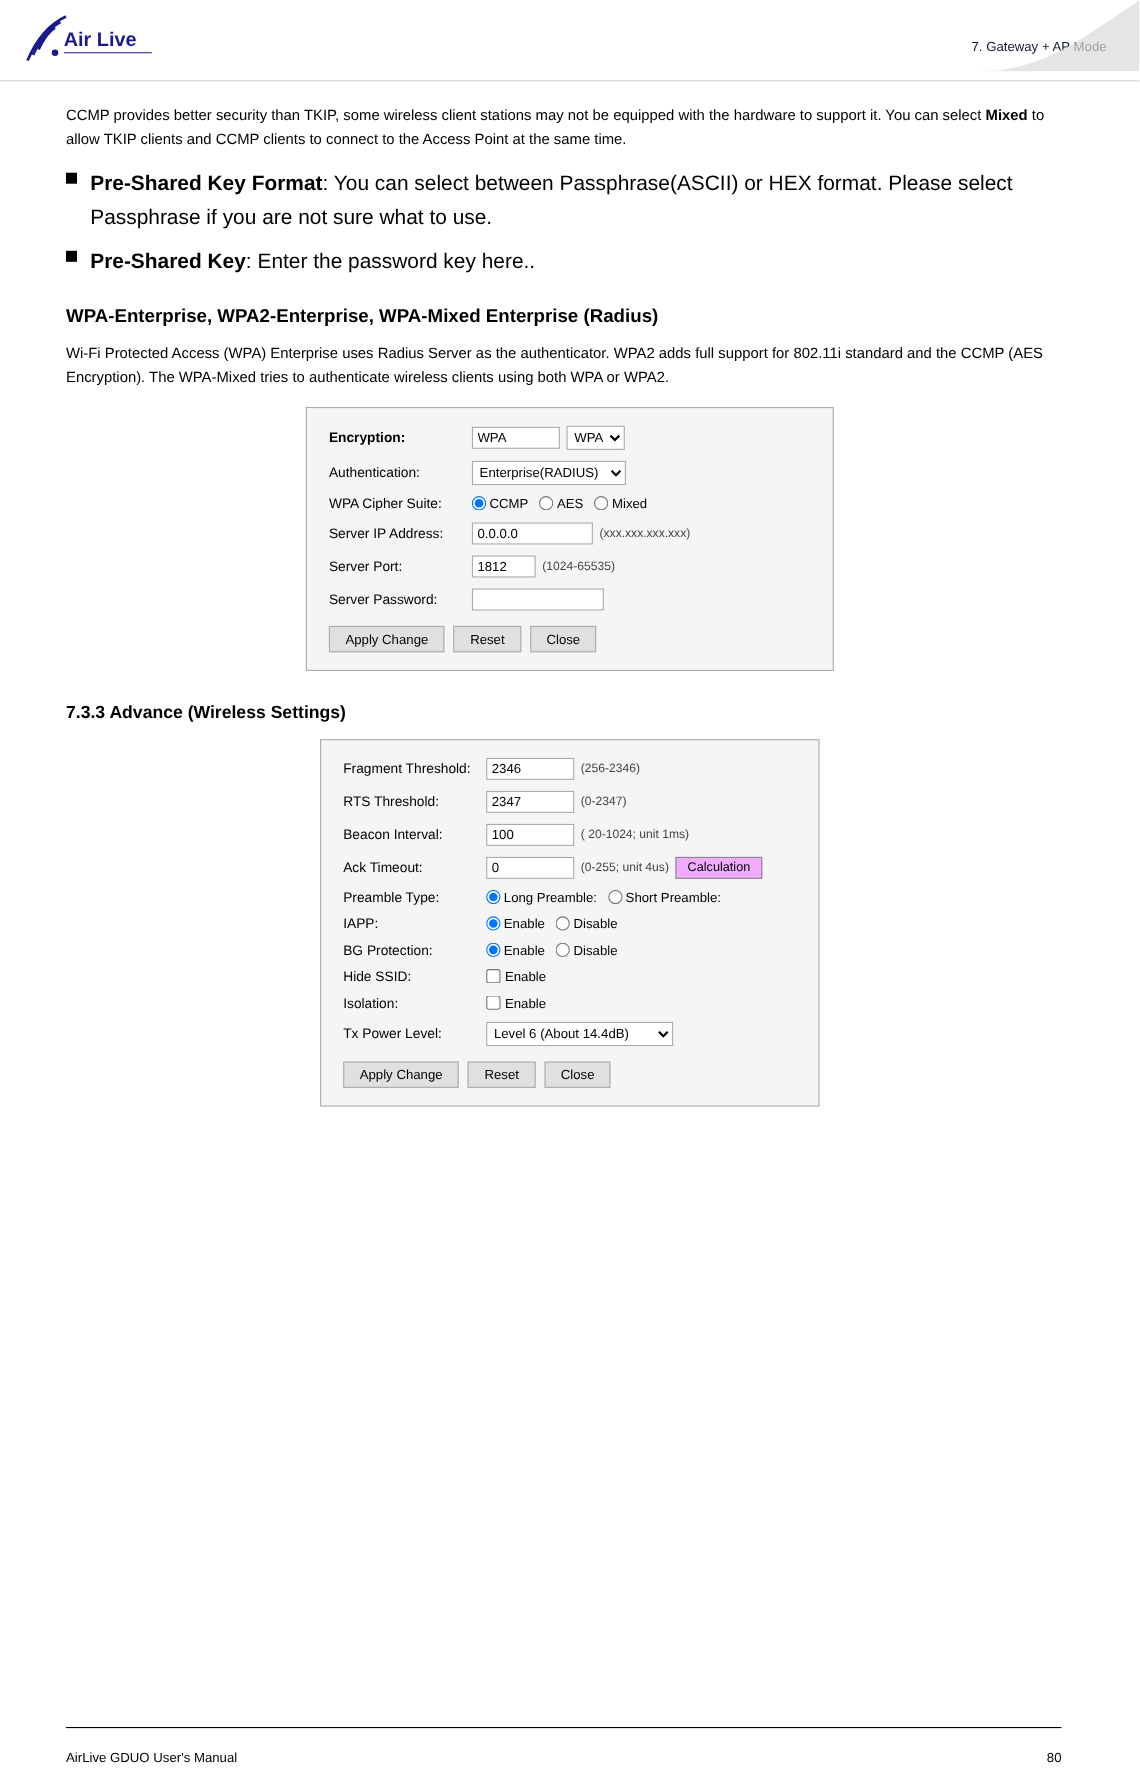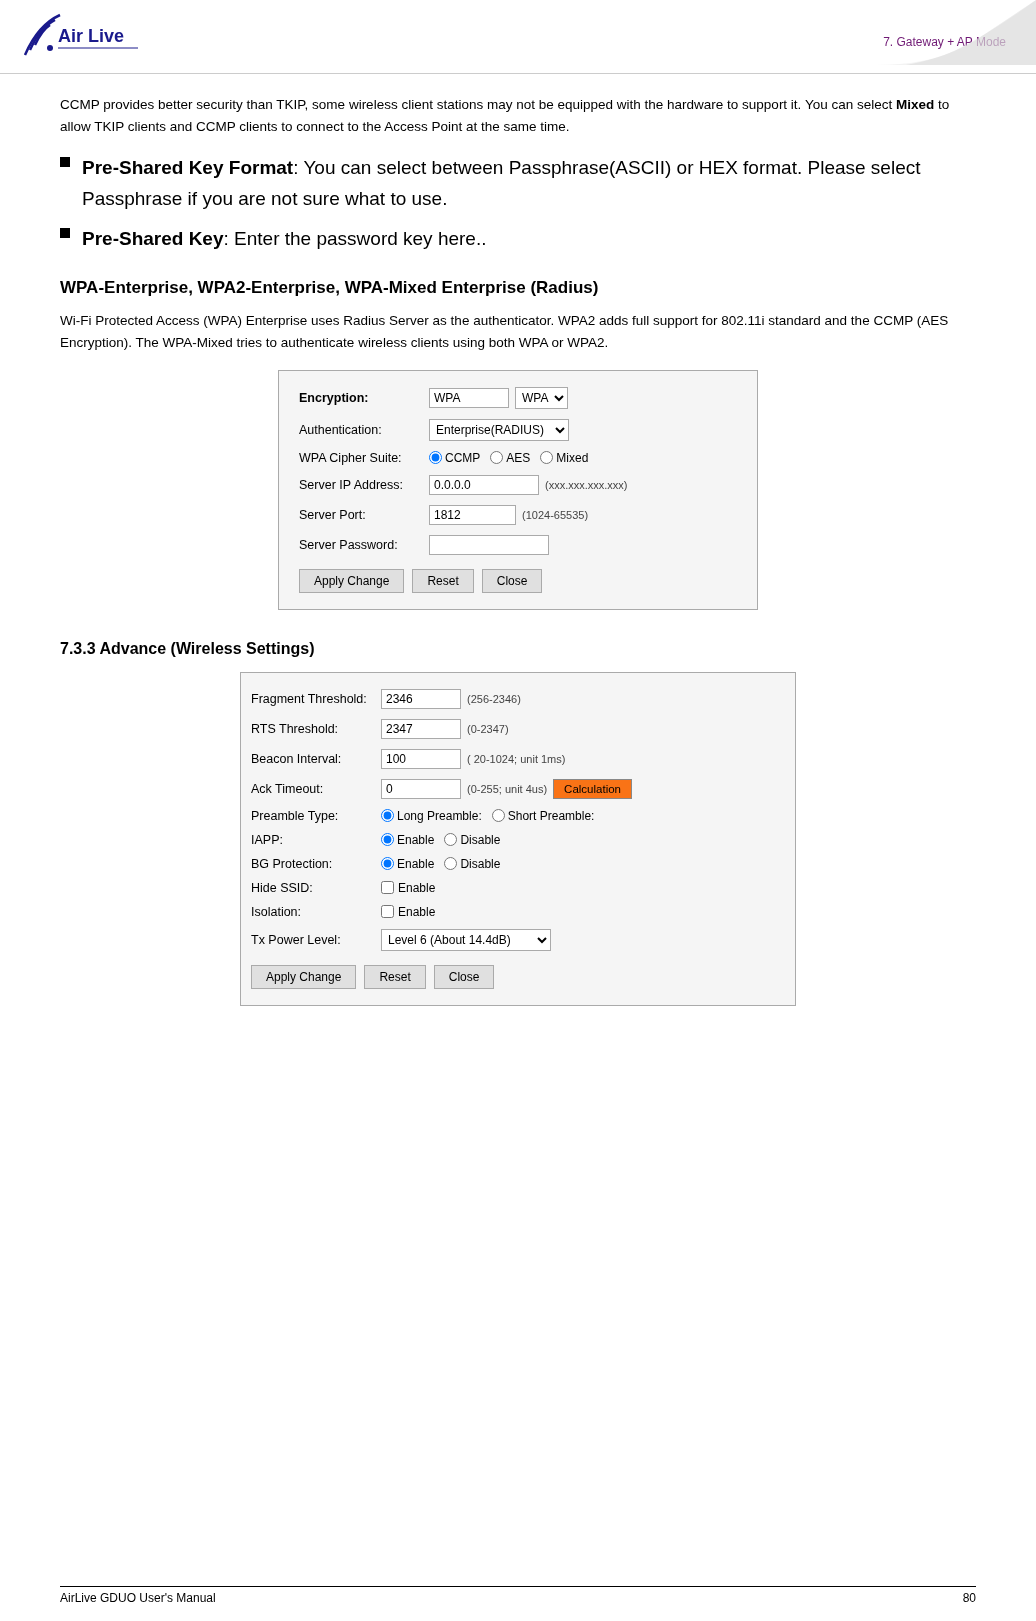--- a/index.html
+++ b/index.html
@@ -19,21 +19,21 @@
       padding: 10px 30px 0 20px;
       border-bottom: 1px solid #ccc;
       padding-bottom: 8px;
     }
     .logo-area {
       display: flex;
       align-items: center;
     }
     .header-right {
       font-size: 12px;
-      color: #701a75;
+      color: #0f172a;
       padding-top: 8px;
     }
     .content {
       padding: 20px 60px 40px 60px;
     }
     .intro-text {
       font-size: 13.5px;
       line-height: 1.6;
       margin-bottom: 16px;
     }
@@ -133,30 +133,30 @@
     }
     .subsection-title {
       font-size: 16px;
       font-weight: bold;
       margin: 10px 0 14px 0;
     }
     .footer {
       position: absolute;
       bottom: 16px;
       left: 60px;
-      right: 60px;
+      right: 71px;
       display: flex;
       justify-content: space-between;
       font-size: 12px;
       color: #000;
       border-top: 1px solid #000;
-      padding-top: 4px;
+      padding-top: 20px;
     }
     .calc-btn {
-      background: #f97316;
+      background: #f0abfc;
       border: 1px solid #888;
       padding: 3px 10px;
       font-size: 11.5px;
       cursor: pointer;
     }
     .checkbox-label {
       display: flex;
       align-items: center;
       gap: 4px;
       font-size: 12px;
@@ -263,42 +263,42 @@
       <div class="panel-label">Server IP Address:</div>
       <div class="panel-control">
         <input type="text" value="0.0.0.0" style="width: 110px;">
         <span class="hint-text">(xxx.xxx.xxx.xxx)</span>
       </div>
     </div>
 
     <div class="panel-row">
       <div class="panel-label">Server Port:</div>
       <div class="panel-control">
-        <input type="text" value="1812" style="width: 87px;">
+        <input type="text" value="1812" style="width: 58px;">
         <span class="hint-text">(1024-65535)</span>
       </div>
     </div>
 
     <div class="panel-row">
       <div class="panel-label">Server Password:</div>
       <div class="panel-control">
         <input type="text" value="" style="width: 120px;">
       </div>
     </div>
 
     <div class="btn-row">
       <button>Apply Change</button>
       <button>Reset</button>
       <button>Close</button>
     </div>
   </div>
 
   <h2 class="subsection-title">7.3.3 Advance (Wireless Settings)</h2>
 
-  <div class="panel" style="width:556px;padding-left:10px;">
+  <div class="panel" style="width:454px;">
 
     <div class="panel-row">
       <div class="panel-label">Fragment Threshold:</div>
       <div class="panel-control">
         <input type="text" value="2346" style="width: 80px;">
         <span class="hint-text">(256-2346)</span>
       </div>
     </div>
 
     <div class="panel-row">

